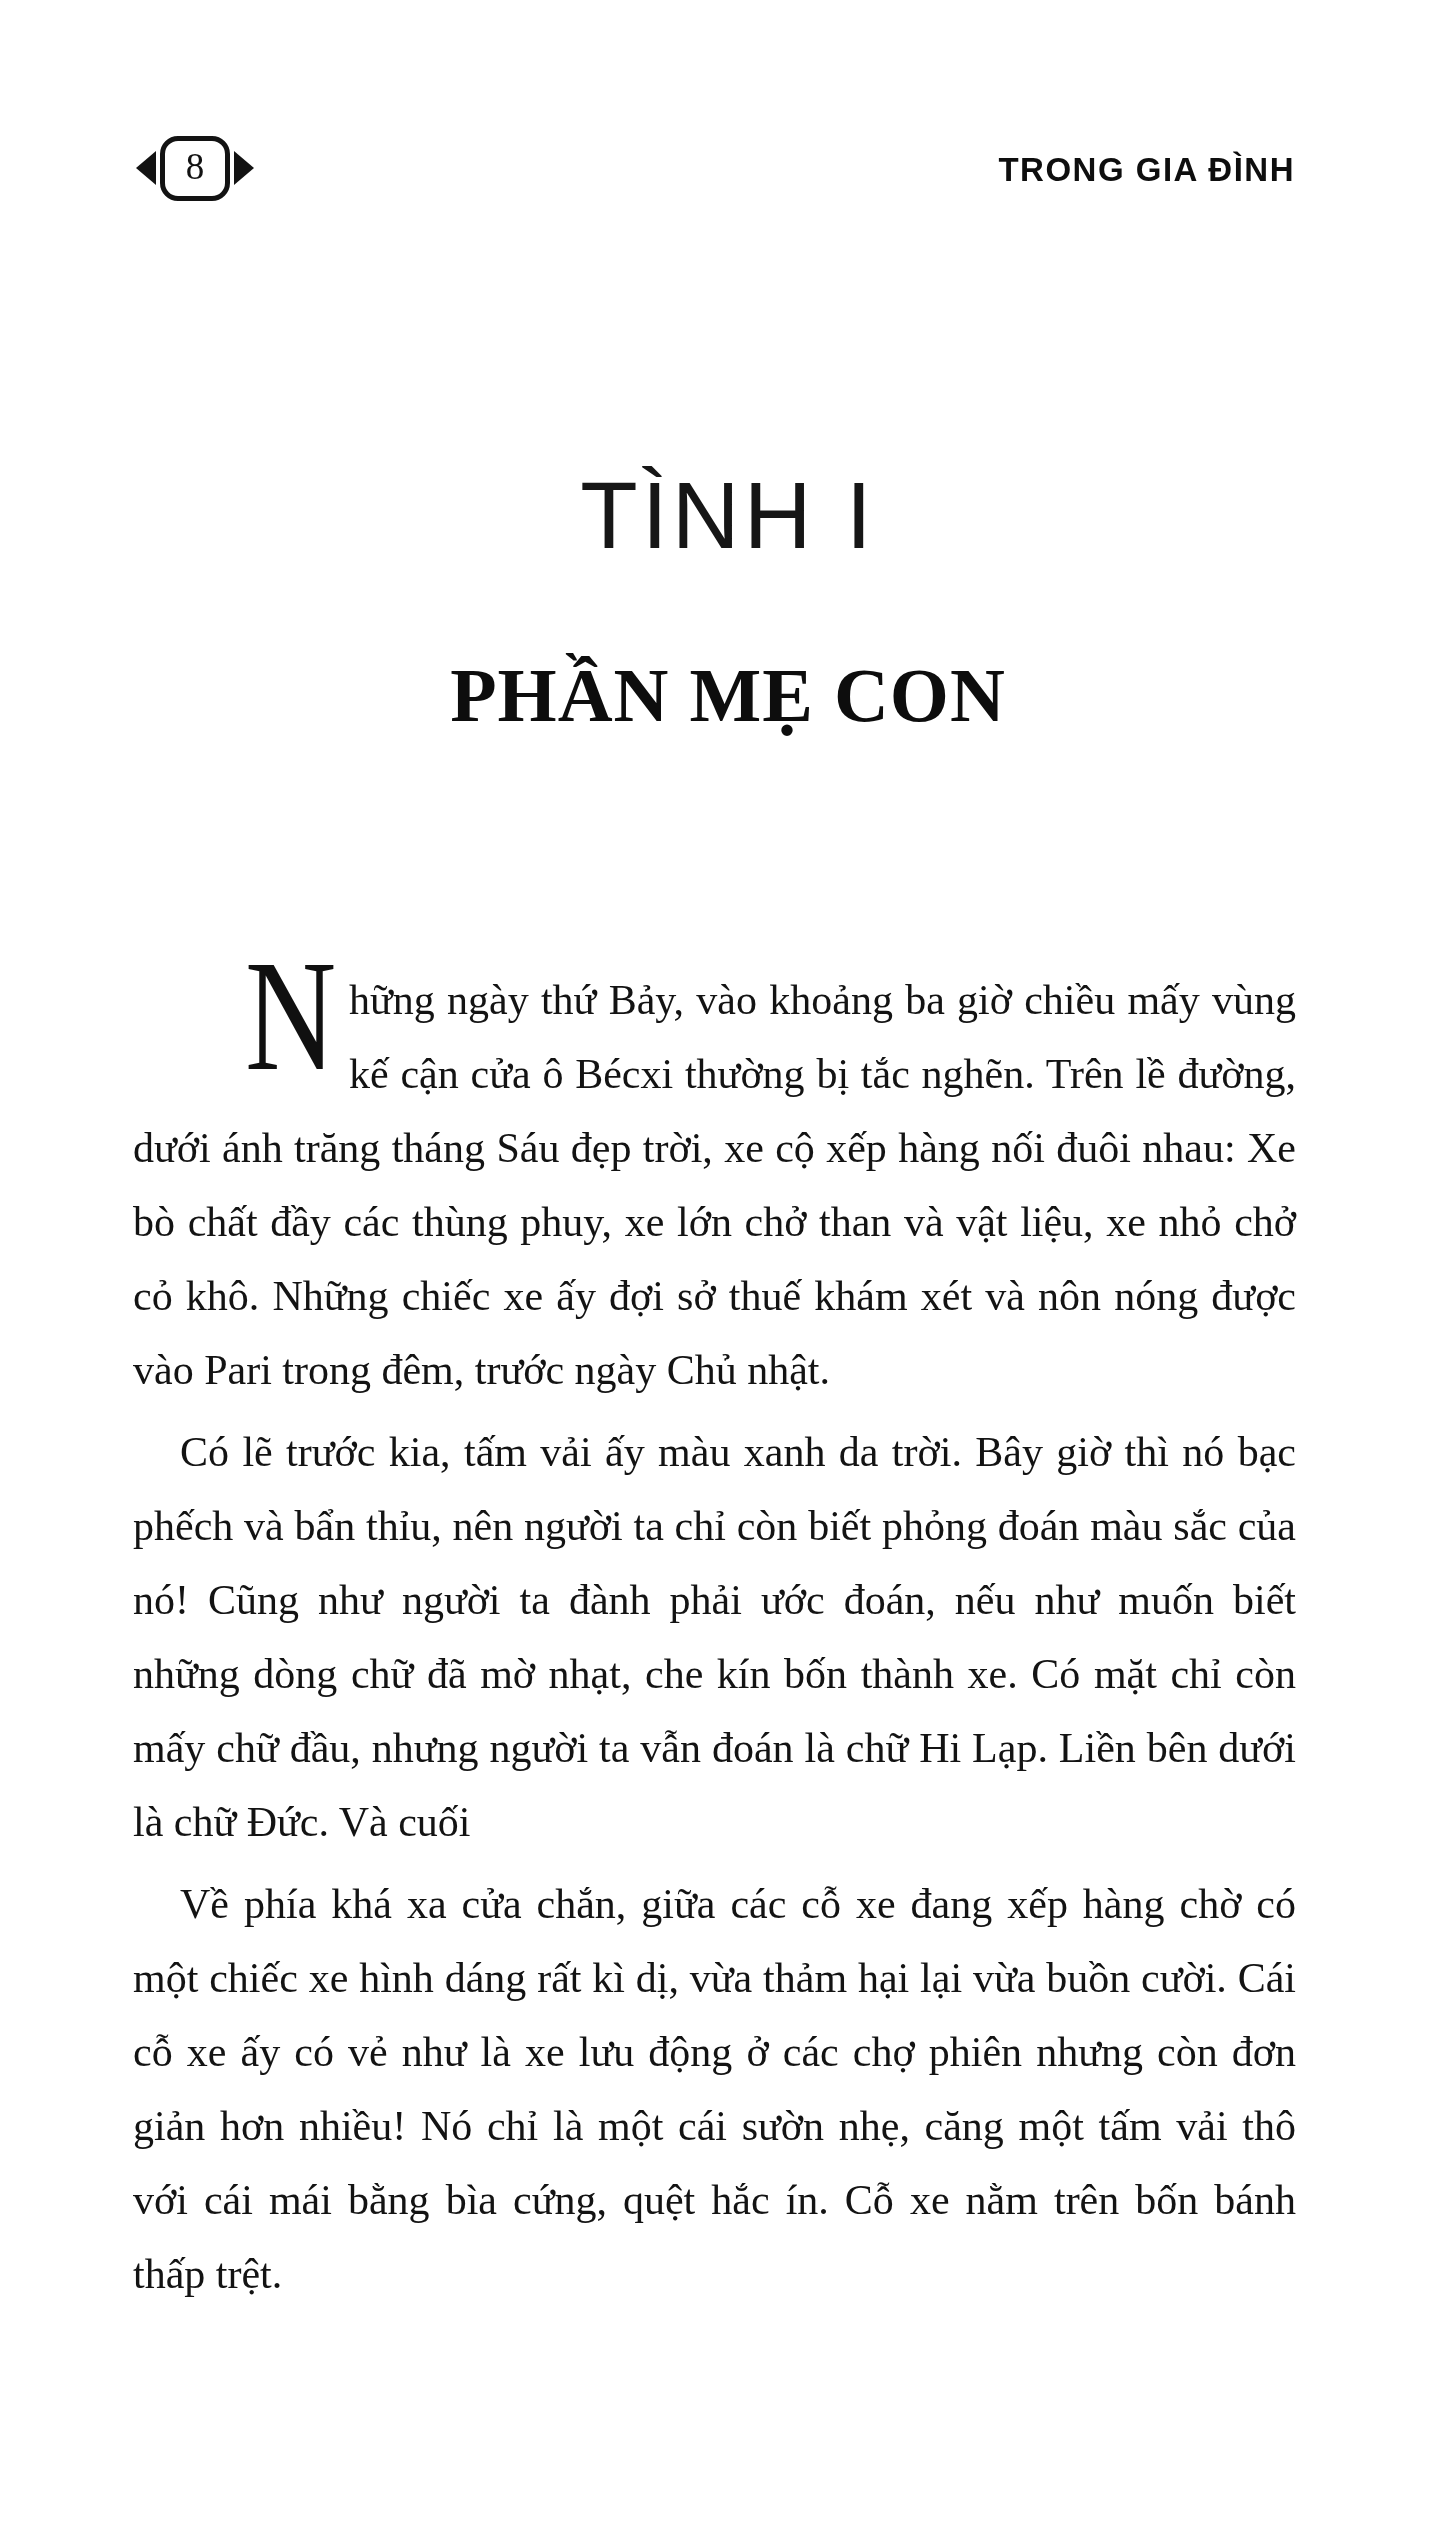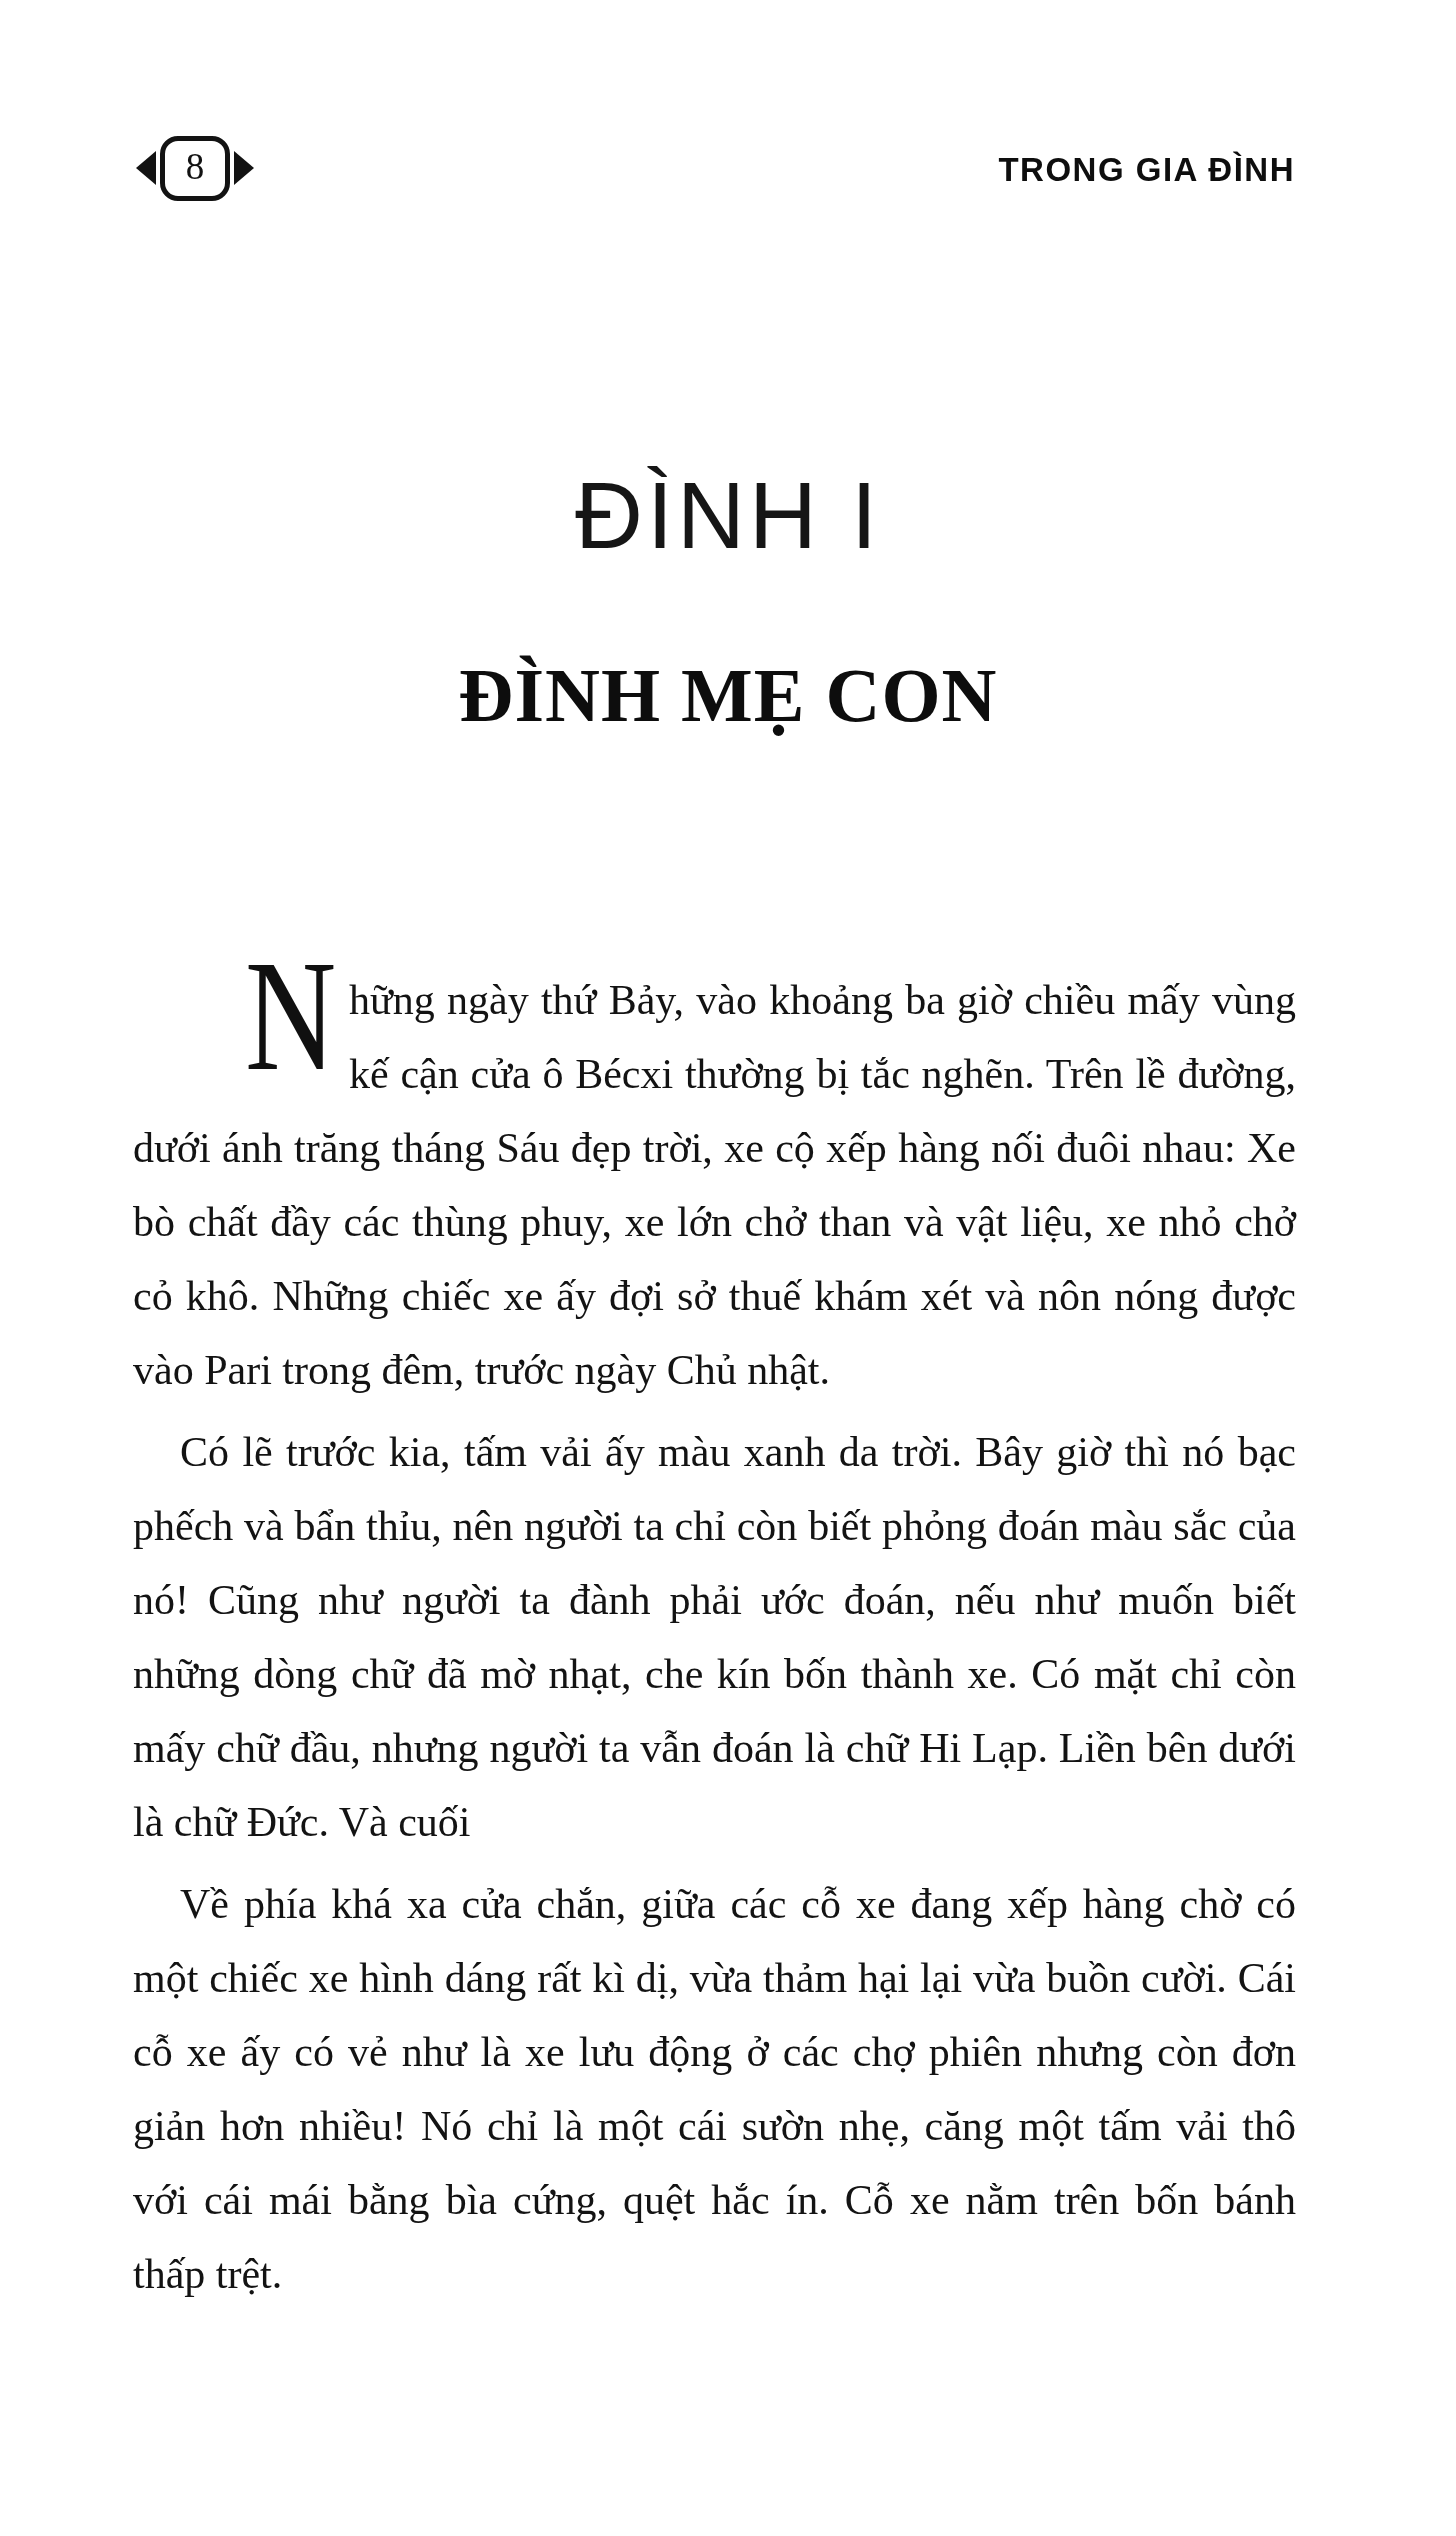--- a/index.html
+++ b/index.html
@@ -83,23 +83,23 @@
   <div class="page-nav">
     <span class="tri tri-left"></span>
     <span class="page-badge">
       <span>8</span>
     </span>
     <span class="tri tri-right"></span>
   </div>
 
   <div class="running-title">TRONG GIA ĐÌNH</div>
 
-  <div class="part-title">ĐÌNH I</div>
+  <div class="part-title">TÌNH I</div>
 
-  <div class="chapter-title">ĐÌNH MẸ CON</div>
+  <div class="chapter-title">PHẦN MẸ CON</div>
 
   <main class="body-text">
     <p>
       <span class="dropcap-box">
           <span class="glyph">N</span>
         </span><span>hững ngày thứ Bảy, vào khoảng ba giờ chiều mấy vùng kế cận cửa ô Bécxi thường bị tắc nghẽn. Trên lề đường, dưới ánh trăng tháng Sáu đẹp trời, xe cộ xếp hàng nối đuôi nhau: Xe bò chất đầy các thùng phuy, xe lớn chở than và vật liệu, xe nhỏ chở cỏ khô. Những chiếc xe ấy đợi sở thuế khám xét và nôn nóng được vào Pari trong đêm, trước ngày Chủ nhật.</span>
     </p>
     <p class="indented">Có lẽ trước kia, tấm vải ấy màu xanh da trời. Bây giờ thì nó bạc phếch và bẩn thỉu, nên người ta chỉ còn biết phỏng đoán màu sắc của nó! Cũng như người ta đành phải ước đoán, nếu như muốn biết những dòng chữ đã mờ nhạt, che kín bốn thành xe. Có mặt chỉ còn mấy chữ đầu, nhưng người ta vẫn đoán là chữ Hi Lạp. Liền bên dưới là chữ Đức. Và cuối</p>
     <p class="indented">Về phía khá xa cửa chắn, giữa các cỗ xe đang xếp hàng chờ có một chiếc xe hình dáng rất kì dị, vừa thảm hại lại vừa buồn cười. Cái cỗ xe ấy có vẻ như là xe lưu động ở các chợ phiên nhưng còn đơn giản hơn nhiều! Nó chỉ là một cái sườn nhẹ, căng một tấm vải thô với cái mái bằng bìa cứng, quệt hắc ín. Cỗ xe nằm trên bốn bánh thấp trệt.</p>
   </main>

